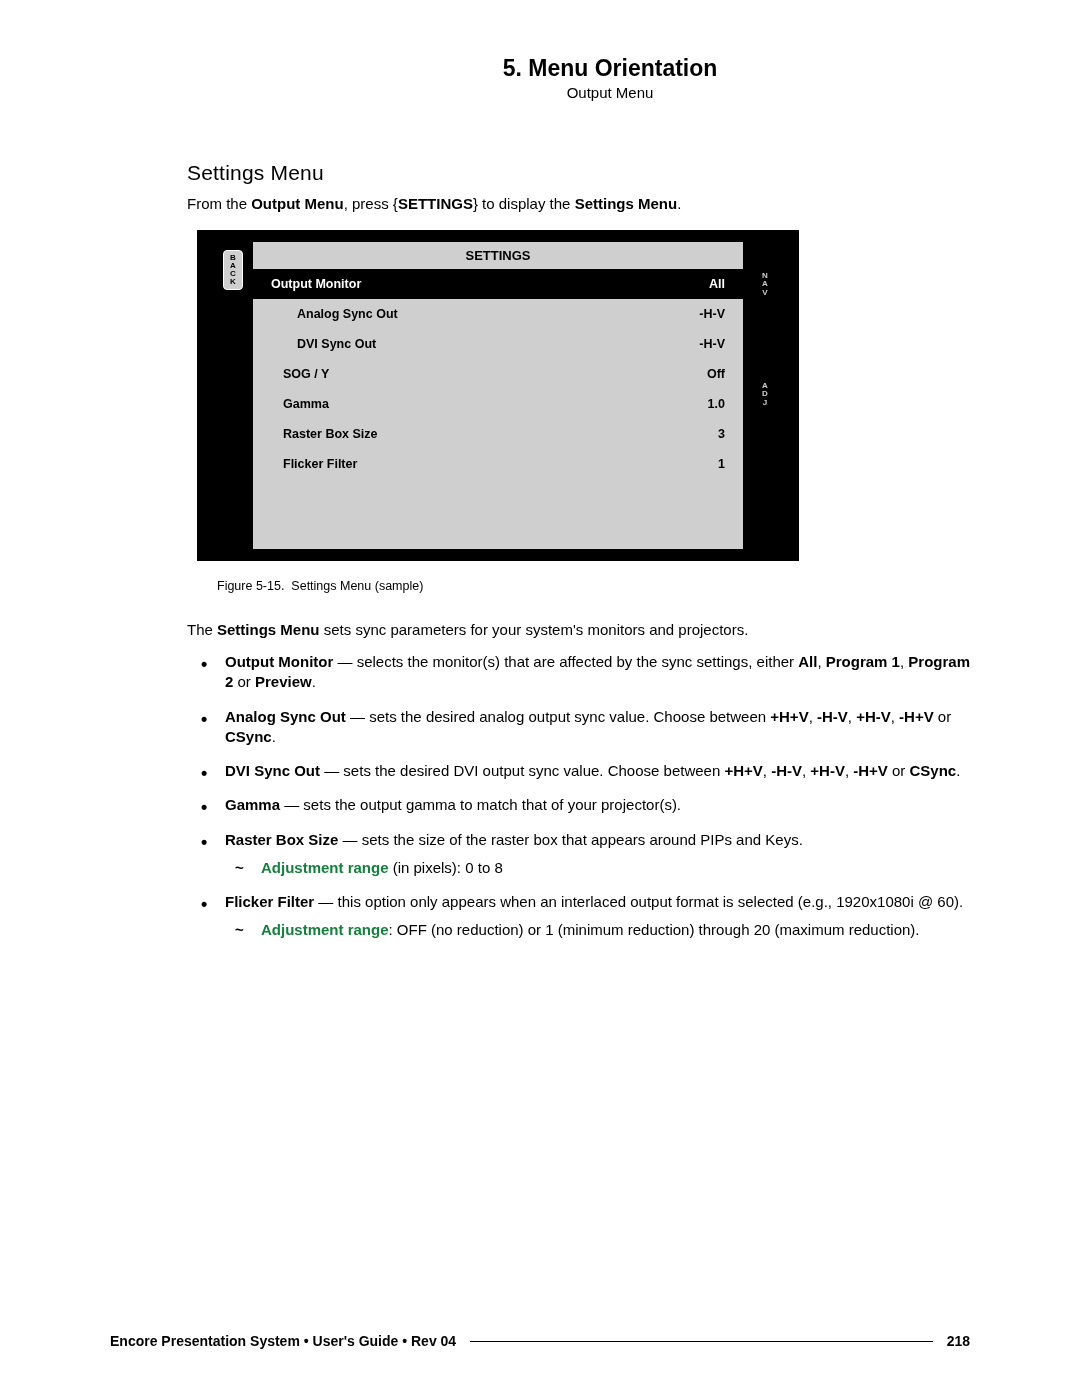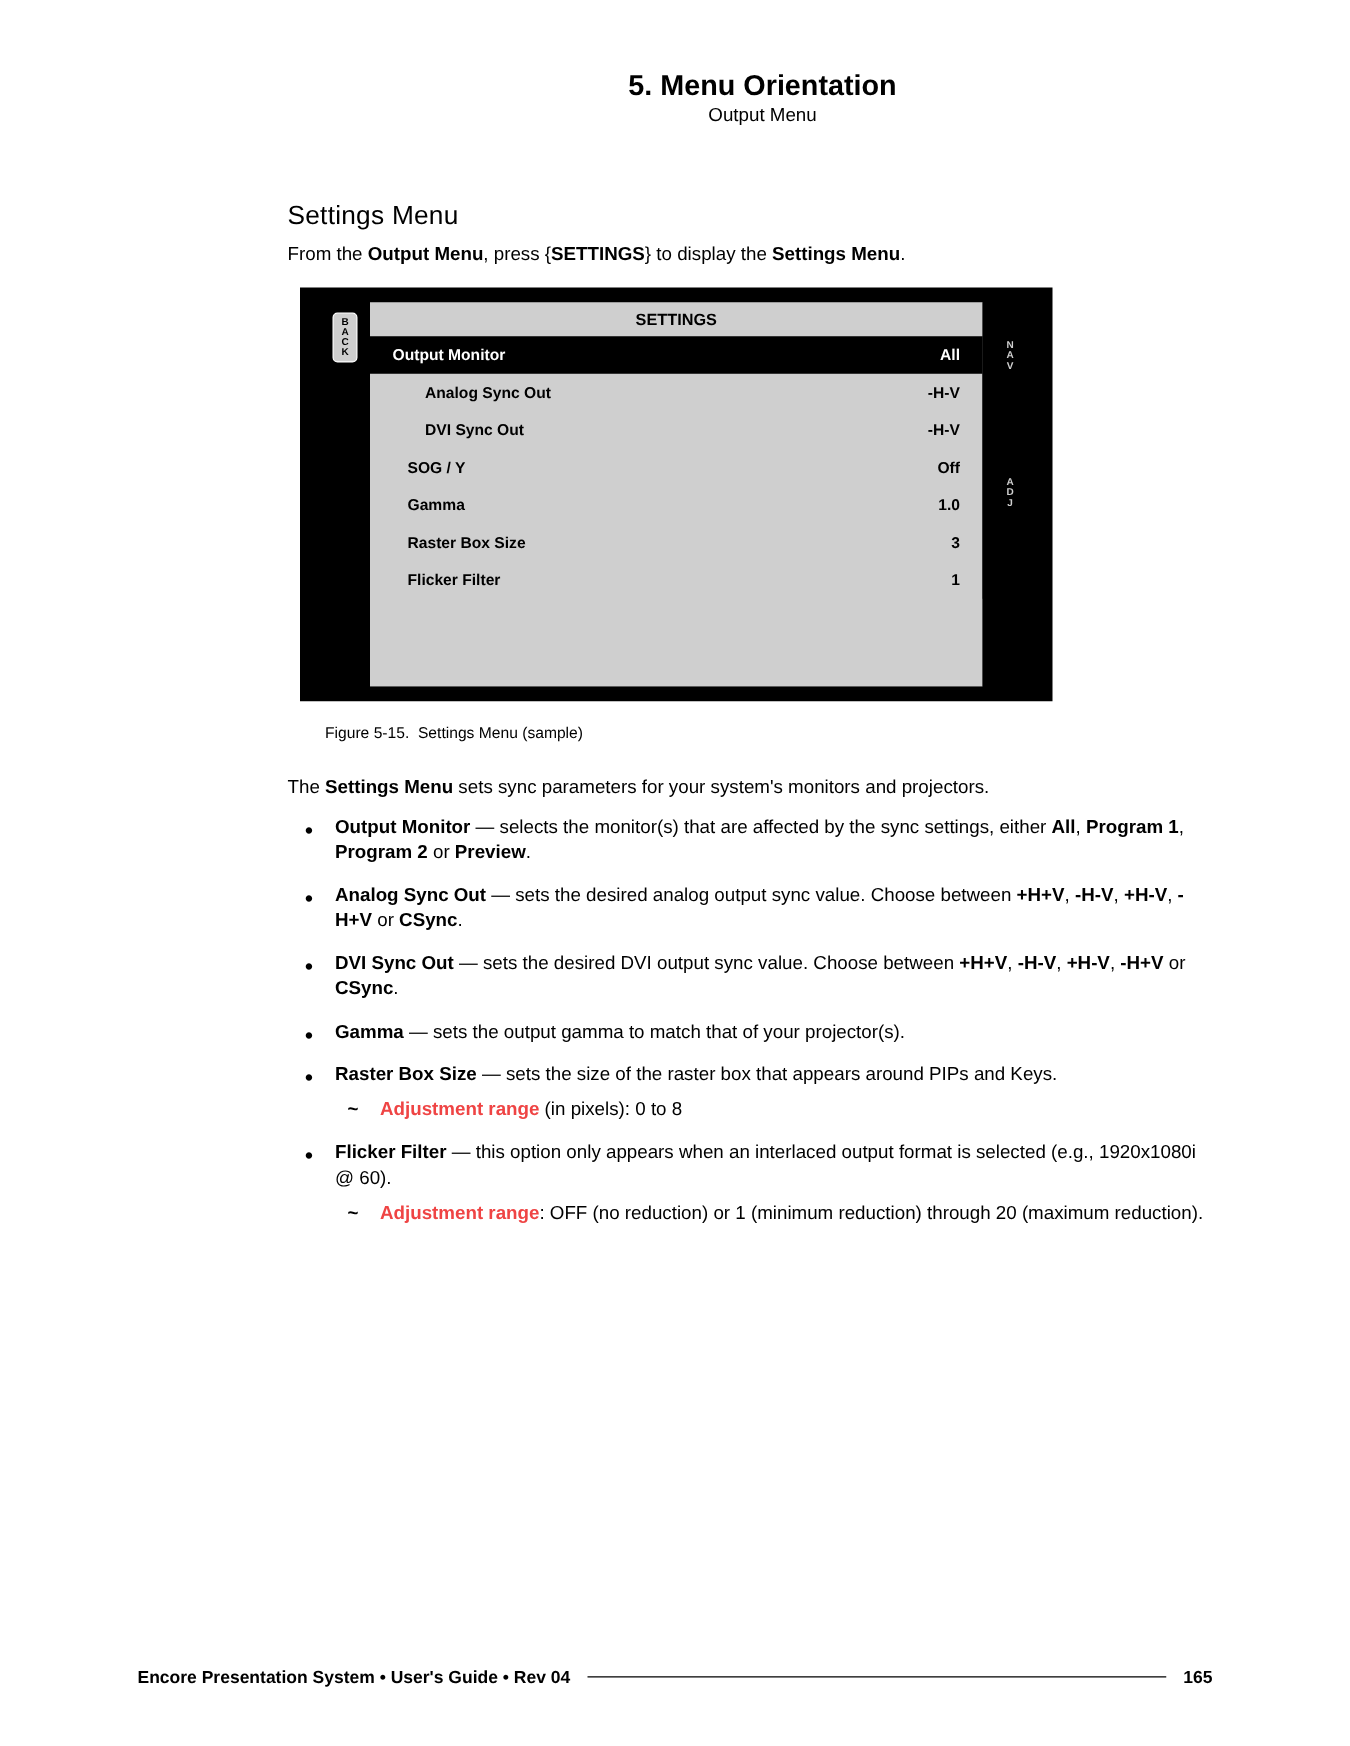--- a/index.html
+++ b/index.html
@@ -25,21 +25,21 @@
     font-size: 23px;
     font-weight: bold;
     color: #000;
     margin: 0 0 2px 0;
   }
   .subtitle {
     font-size: 15px;
     color: #000;
   }
   .content {
-    margin-left: 120px;
+    margin-left: 77px;
   }
   .section-heading {
     font-family: "Trebuchet MS", "Lucida Sans Unicode", sans-serif;
     font-size: 21px;
     font-weight: normal;
     color: #000;
     margin: 0 0 10px 0;
     letter-spacing: 0.2px;
   }
   .intro {
@@ -156,21 +156,21 @@
     padding-left: 36px;
     margin-bottom: 8px;
   }
   .sublist li::before {
     content: "~";
     position: absolute;
     left: 10px;
     top: 0;
     font-weight: bold;
   }
-  .red { color: #ef4444; font-weight: bold; }
+  .red { color: #15803d; font-weight: bold; }
   .footer {
     position: absolute;
     bottom: 48px;
     left: 110px;
     right: 110px;
     display: flex;
     align-items: center;
     font-size: 14px;
     font-weight: bold;
   }
@@ -291,14 +291,14 @@
           </li>
         </ul>
       </li>
     </ul>
   </div>
 </div>
 
 <div class="footer">
   <span>Encore Presentation System  •  User's Guide  •  Rev 04</span>
   <span class="footer-line"></span>
-  <span class="footer-page">165</span>
+  <span class="footer-page">218</span>
 </div>
 
 </body></html>

